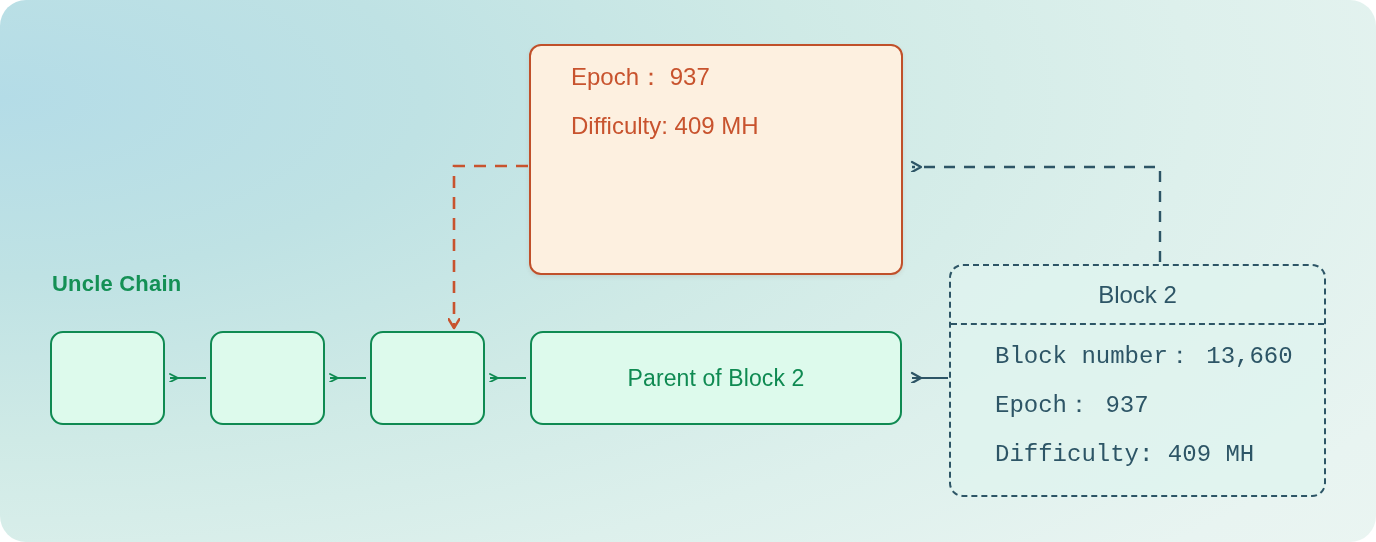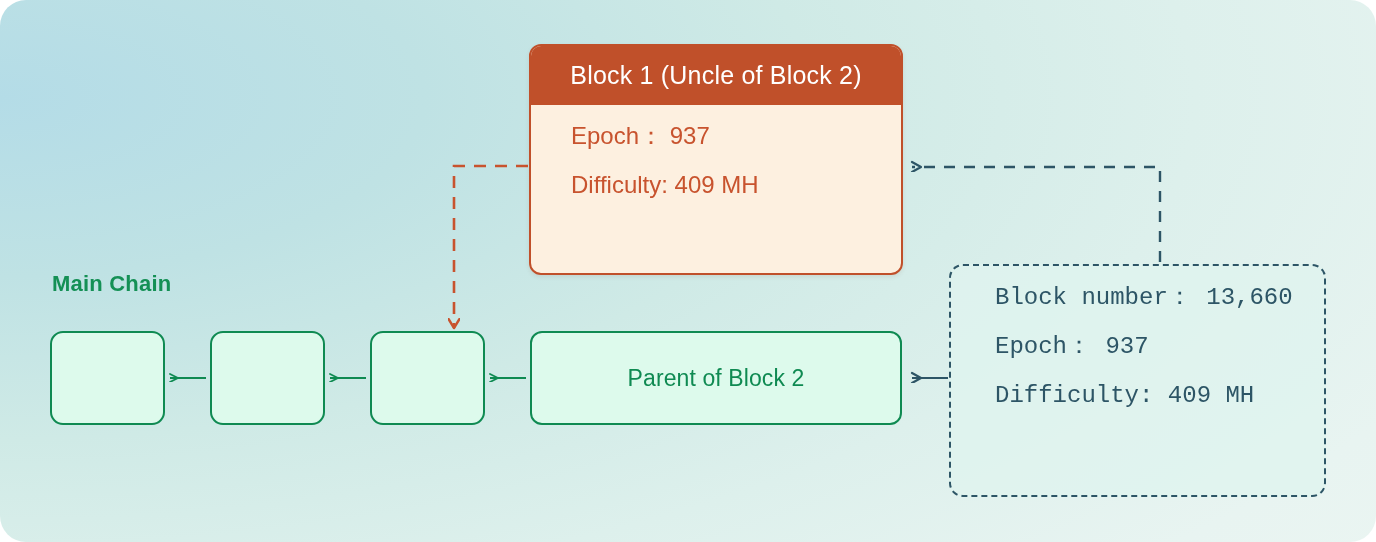--- a/index.html
+++ b/index.html
@@ -165,39 +165,39 @@
 
     <g>
       <path d="M1160,262 L1160,167 L912,167" fill="none" stroke="#2d5566" stroke-width="2.4" stroke-dasharray="11 9" marker-end="url(#ah-slate)"></path>
     </g>
 
     <g>
       <path d="M528,166 L454,166 L454,328" fill="none" stroke="#c8532e" stroke-width="2.6" stroke-dasharray="12 9" marker-end="url(#ah-orange)"></path>
     </g>
   </svg>
 
-  <div class="node main-chain-label" style="left:52px; top:271px;">Main Chain</div>
+  <div class="node main-chain-label" style="left:52px; top:271px;">Uncle Chain</div>
 
   <div class="node chain-block" style="left:50px; top:331px; width:115px; height:94px;"></div>
   <div class="node chain-block" style="left:210px; top:331px; width:115px; height:94px;"></div>
   <div class="node chain-block" style="left:370px; top:331px; width:115px; height:94px;"></div>
 
-  <div class="node parent-block" style="left:530px; top:331px; width:372px; height:94px;border-radius:12px;">
+  <div class="node parent-block" style="left:530px; top:331px; width:372px; height:94px;">
     <span class="parent-label">Parent of Block 2</span>
   </div>
 
   <div class="node uncle-card" style="left:529px; top:44px; width:374px; height:231px;">
-    <div class="uncle-header">Block 1 (Uncle of Block 2)</div>
     <div class="uncle-body">
       <div class="row">Epoch： 937</div>
       <div class="row">Difficulty: 409 MH</div>
     </div>
   </div>
 
   <div class="node b2-card" style="left:949px; top:264px; width:377px; height:233px;">
+    <div class="b2-header">Block 2</div>
     <div class="b2-body">
       <div class="row">Block number： 13,660</div>
       <div class="row">Epoch： 937</div>
       <div class="row">Difficulty: 409 MH</div>
     </div>
   </div>
 
 </div>
 
 </body></html>

